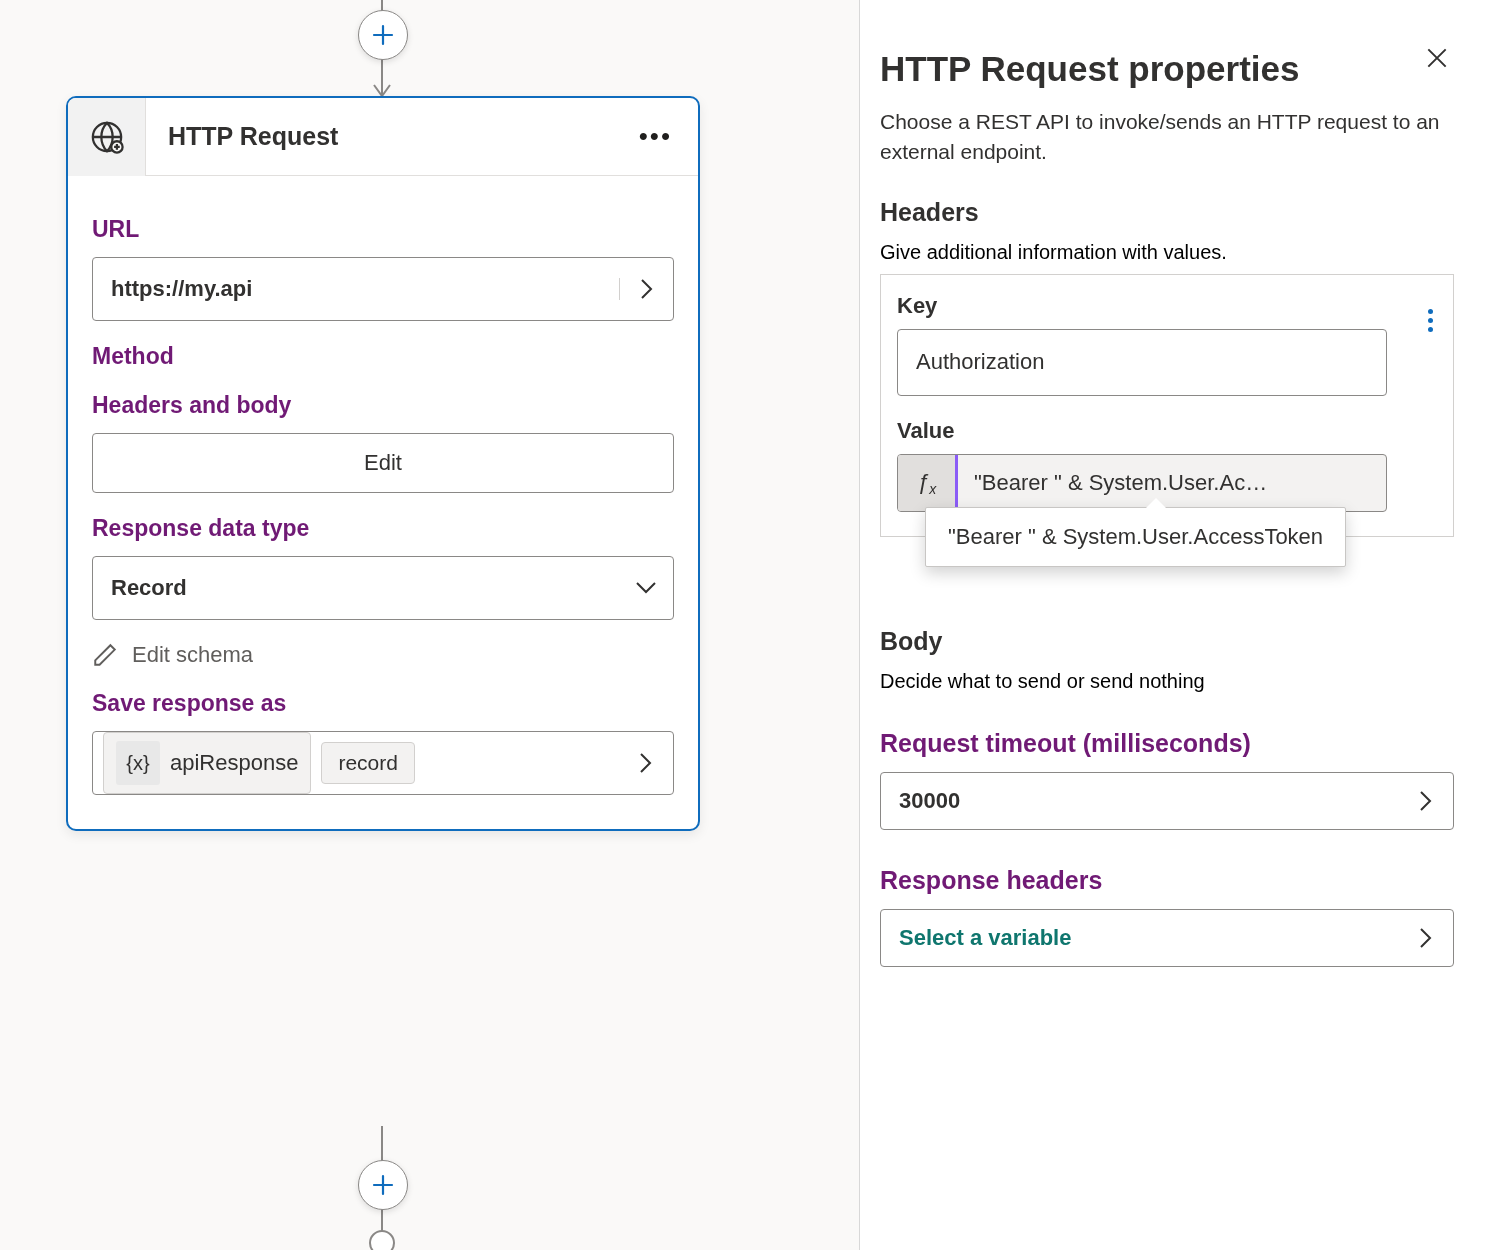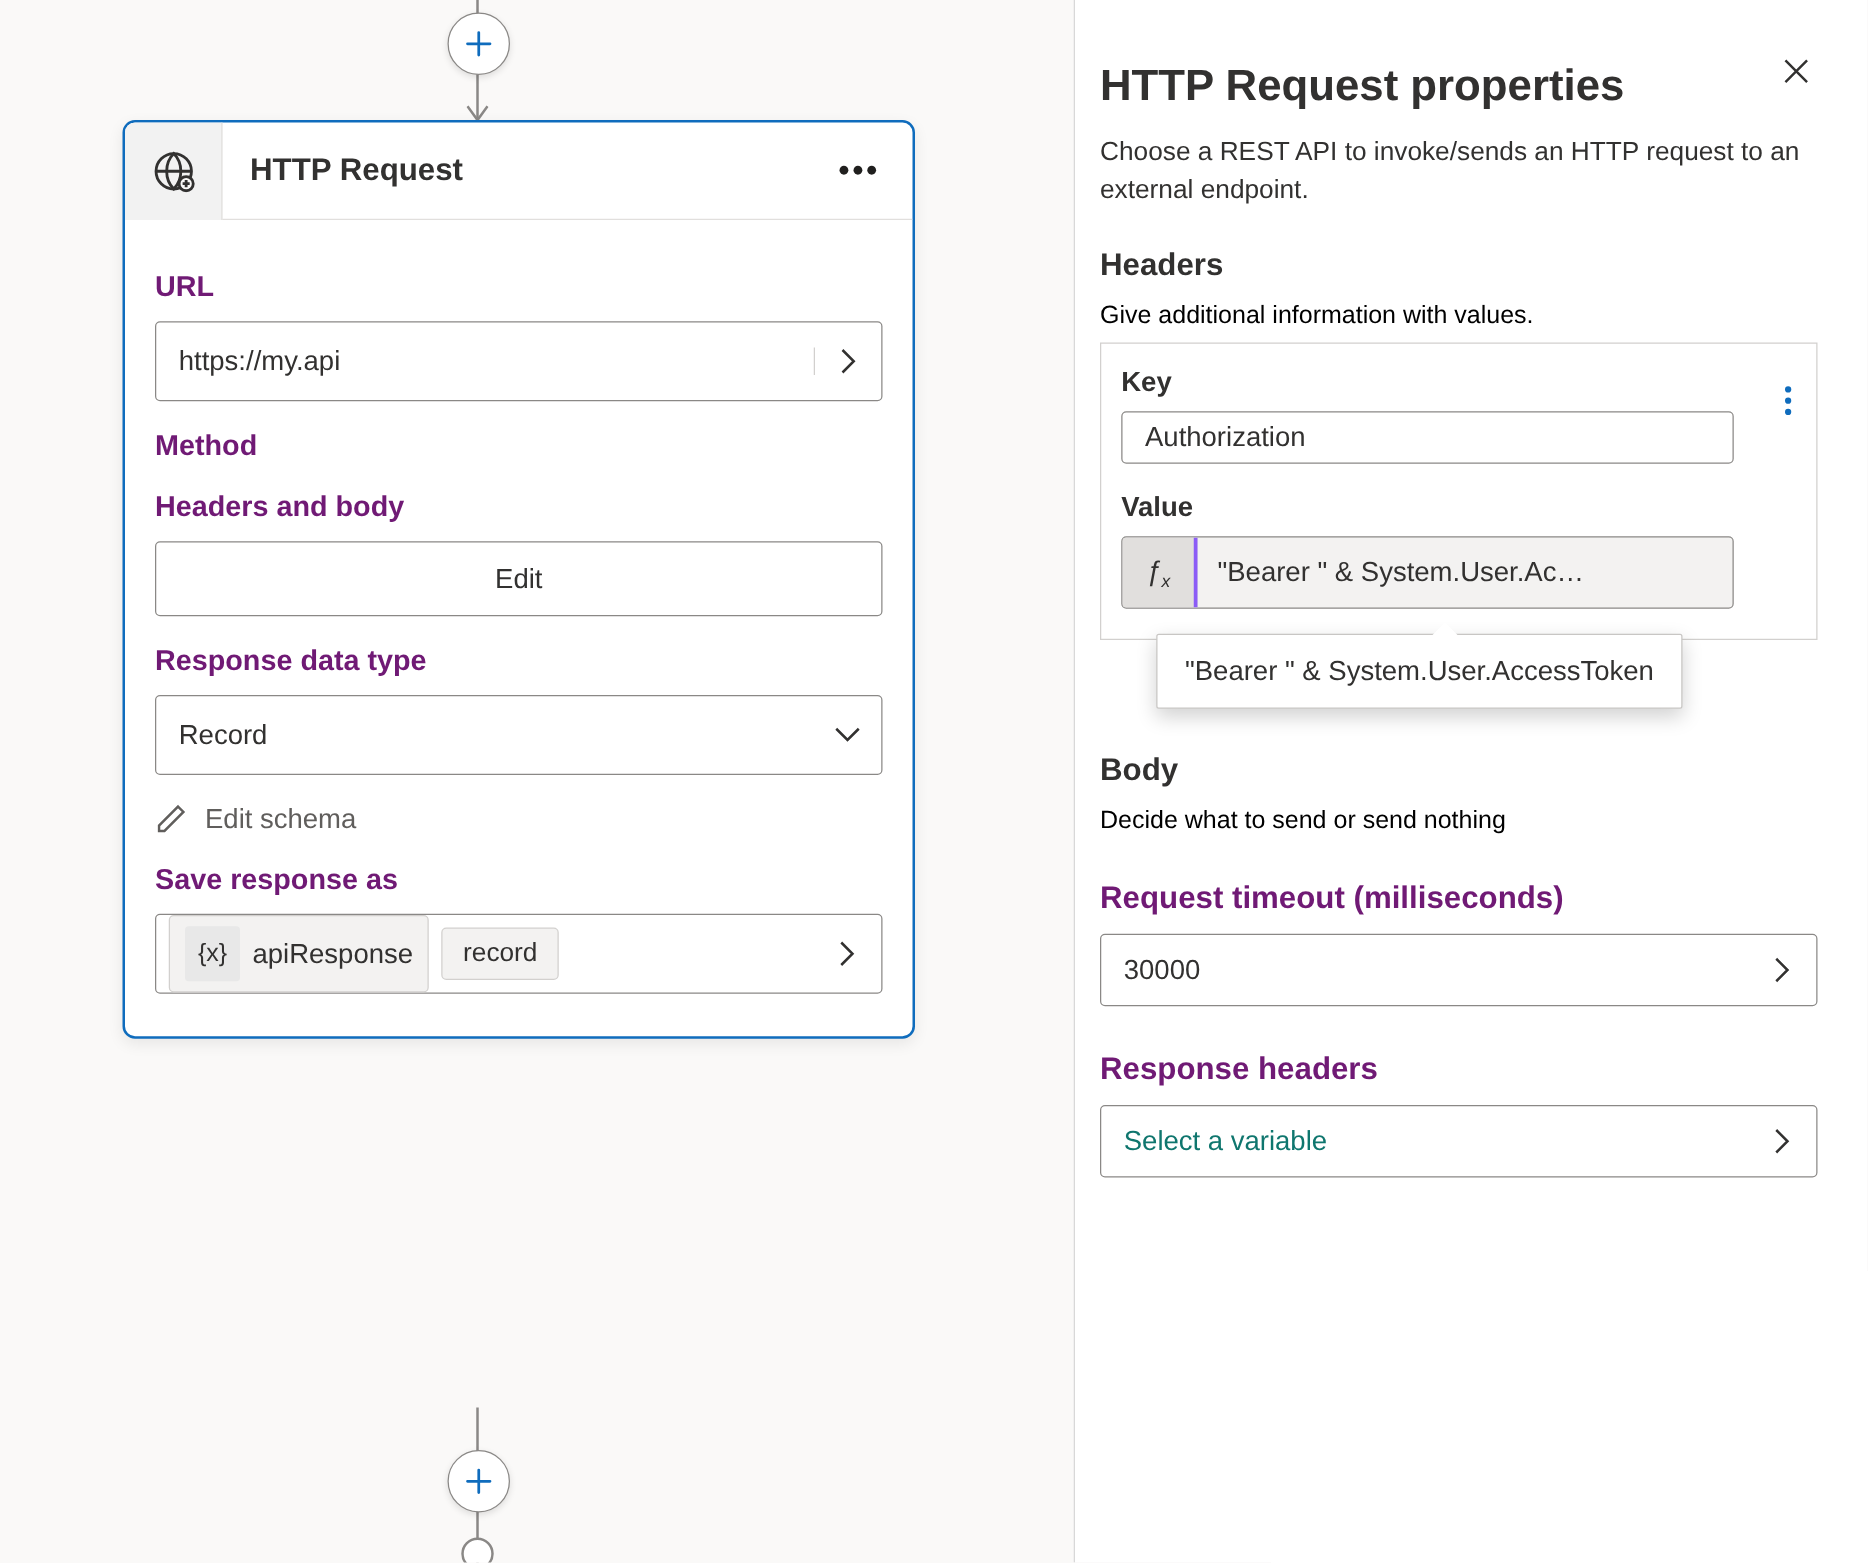--- a/index.html
+++ b/index.html
@@ -52,21 +52,20 @@
     border: 2px solid #8a8886; border-radius: 50%; background: #fff;
   }
 
   .card {
     position: absolute; left: 66px; top: 96px; width: 634px;
     background: #ffffff;
     border: 2.5px solid #0f6cbd;
     border-radius: 10px;
     box-shadow: 0 4px 12px rgba(0,0,0,0.08);
     overflow: hidden;
-    margin-left: 32px;
   }
   .card-header {
     display: flex; align-items: center; height: 78px;
     border-bottom: 1px solid #e1dfdd;
   }
   .card-icon-box {
     width: 78px; height: 78px; background: #f2f2f2;
     display: flex; align-items: center; justify-content: center;
     border-right: 1px solid #e1dfdd;
   }
@@ -74,21 +73,21 @@
   .card-more { padding: 0 26px; font-size: 26px; letter-spacing: 2px; cursor: pointer; color:#201f1e; }
   .card-body { padding: 18px 24px 34px; }
   .field-label { font-size: 23px; font-weight: 600; color: #701a75; margin-top: 22px; margin-bottom: 14px; }
   .field-label:first-child { margin-top: 22px; }
   .input-box {
     display: flex; align-items: center;
     border: 1px solid #8a8886; border-radius: 4px;
     height: 64px; background: #fff;
     position: relative;
   }
-  .input-box .val { flex:1; padding: 0 18px; font-size: 22px; color: #323130; }
+  .input-box .val { flex:1; padding: 0 18px; font-size: 22px; color: #323130; font-weight: bold; }
   .input-box .caret {
     width: 54px; display:flex; align-items:center; justify-content:center;
     border-left: 1px solid #d2d0ce;
   }
   .btn-plain {
     border: 1px solid #8a8886; border-radius: 4px; height: 60px;
     display:flex; align-items:center; justify-content:center;
     font-size: 22px; cursor:pointer; background:#fff;
   }
   .link-row { display:flex; align-items:center; gap:14px; margin-top: 22px; color:#605e5c; font-size:22px; }
@@ -119,21 +118,21 @@
   .panel-close { cursor:pointer; padding:4px; }
   .panel-desc { font-size:21px; color:#323130; margin-top: 18px; line-height:1.45; }
   .sec-title { font-size:25px; font-weight:700; margin-top: 30px; }
   .sec-sub { font-size:20px; color:#000000; margin-top: 14px; }
   .kv-card {
     border:1px solid #d2d0ce; margin-top:10px; position:relative;
     padding: 10px 16px 24px;
   }
   .kv-label { font-size:22px; font-weight:700; margin-top:8px; margin-bottom:10px; }
   .kv-input {
-    border:1px solid #8a8886; border-radius:4px; height:42px;
+    border:1px solid #8a8886; border-radius:4px; height:67px;
     padding:0 18px; font-size:22px; display:flex; align-items:center;
     width: 490px; background:#fff;
   }
   .kv-more {
     position:absolute; right:16px; top:30px; cursor:pointer;
     display:flex; flex-direction:column; gap:4px; padding:4px;
   }
   .kv-more span { width:5px; height:5px; background:#0f6cbd; border-radius:50%; display:block; }
   .fx-box {
     display:flex; align-items:center; width:490px;

